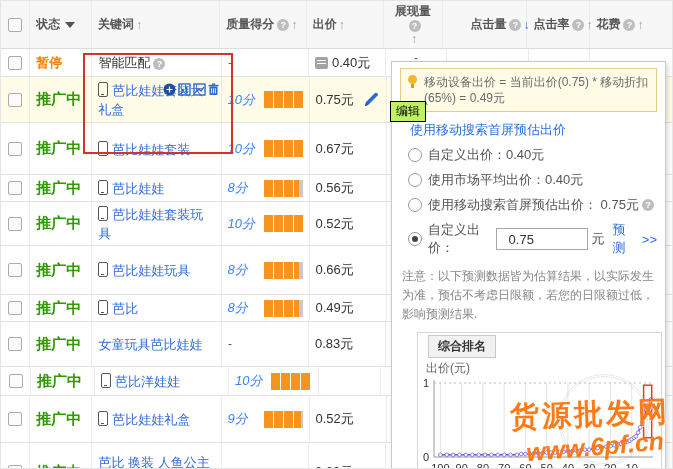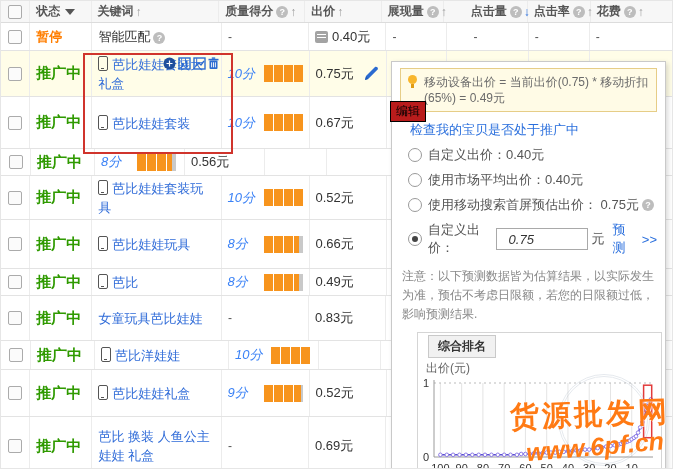--- a/index.html
+++ b/index.html
@@ -10,21 +10,21 @@
   .trow{display:flex;border-bottom:1px solid #e3e3e3;background:#fff;}
   .trow.hl{background:#fffde8;}
   .thead{background:#f7f7f7;border-bottom:1px solid #dcdcdc;}
   .cell{box-sizing:border-box;border-right:1px solid #ececec;display:flex;align-items:center;padding:2px 6px;font-size:12px;color:#666;}
   .cell:last-child{border-right:none;}
   .ck{width:30px;justify-content:center;}
   .st{width:64px;}
   .kw{width:134px;position:relative;}
   .ql{width:90px;}
   .bd{width:80px;position:relative;}
-  .im{width:62px;}
+  .im{width:62px;flex-direction:column;}
   .cl{width:63px;margin-left:21px;}
   .cr{width:63px;}
   .co{width:87px;}
   .thead .cell{color:#555;font-weight:bold;white-space:nowrap;}
   .cbx{width:12px;height:12px;border:1px solid #ababab;background:#fbfbfb;border-radius:2px;}
   .help{display:inline-block;width:12px;height:12px;line-height:12px;margin-left:3px;border-radius:50%;
         background:#bdbdbd;color:#fff;font-size:9px;text-align:center;font-weight:bold;flex:none;}
   .arr{margin-left:2px;color:#9a9a9a;font-weight:bold;font-size:12px;}
   .arr.act{color:#2a6fdd;}
   .caret{width:0;height:0;border-left:5px solid transparent;border-right:5px solid transparent;border-top:6px solid #555;margin-left:5px;}
@@ -52,32 +52,32 @@
   .panel{position:absolute;left:390px;top:60px;width:275px;height:420px;background:#fff;border:1px solid #c9c9c9;
          box-shadow:2px 2px 5px rgba(0,0,0,.15);z-index:20;box-sizing:border-box;padding:6px 8px;}
   .tip{display:flex;gap:6px;background:#fffbe6;border:1px solid #e6cd87;padding:5px 7px;font-size:12px;color:#6b6b6b;line-height:16px;}
   .bulb{width:10px;height:14px;flex:none;position:relative;margin-top:1px;}
   .bulb:before{content:"";position:absolute;left:0;top:0;width:9px;height:9px;border-radius:50%;background:#f8b62d;}
   .bulb:after{content:"";position:absolute;left:3px;bottom:1px;width:3px;height:4px;background:#e09c14;}
   .plink{display:block;margin:9px 0 4px 10px;color:#2a6fdd;font-size:13px;text-decoration:none;cursor:pointer;}
   .opt{display:flex;align-items:center;margin:7px 0 0 8px;font-size:13px;color:#555;}
   .radio{width:12px;height:12px;border:1px solid #9a9a9a;border-radius:50%;margin-right:6px;background:#fff;position:relative;flex:none;}
   .radio.sel:after{content:"";position:absolute;left:3px;top:3px;width:6px;height:6px;border-radius:50%;background:#444;}
-  .opt input{width:66px;height:20px;border:1px solid #a9a9a9;font-size:13px;padding:0 12px;margin:0 4px;color:#333;font-family:inherit;font-style:italic;}
+  .opt input{width:66px;height:20px;border:1px solid #a9a9a9;font-size:13px;padding:0 12px;margin:0 4px;color:#333;font-family:inherit;}
   .opt .lnk{color:#2a6fdd;margin-left:8px;cursor:pointer;text-decoration:none;}
   .note{margin:10px 2px 0 2px;font-size:12px;color:#888;line-height:19px;}
   .chartbox{position:relative;margin:8px 0 0 17px;width:245px;height:153px;border:1px solid #d5d5d5;box-sizing:border-box;}
   .tab{position:absolute;left:10px;top:2px;padding:2px 9px;background:#f1f1f1;border:1px solid #c9c9c9;
        font-size:12px;font-weight:bold;color:#333;cursor:pointer;}
   .ylab{position:absolute;left:8px;top:27px;font-size:12px;color:#666;}
   #rank-chart{position:absolute;left:0;top:42px;}
   .xt{font-size:11px;fill:#333;font-family:"Liberation Sans","DejaVu Sans",sans-serif;}
   .yt{font-size:11px;fill:#333;font-family:"Liberation Sans","DejaVu Sans",sans-serif;}
   
-  .tooltip{position:absolute;left:389px;top:100px;z-index:40;background:#b91c1c;border:1px solid #000;
+  .tooltip{position:absolute;left:389px;top:100px;z-index:40;background:#bef264;border:1px solid #000;
            padding:1px 5px;font-size:12px;color:#000;}
   
   .wm{position:absolute;right:2px;bottom:2px;z-index:50;text-align:right;pointer-events:none;}
   .wm1{font-size:29px;font-weight:bold;color:#ff7a14;letter-spacing:3px;transform:rotate(-2deg);
        text-shadow:1px 1px 0 rgba(255,255,255,.6);}
   .wm2{font-size:25px;font-weight:bold;font-style:italic;color:#ff7a14;transform:rotate(-5deg);margin:-2px 6px 4px 0;}
   .wmseal{position:absolute;right:20px;bottom:0px;width:86px;height:86px;border:3px double #8a9bb0;border-radius:50%;opacity:.22;}
 </style>
 </head>
 <body>
@@ -245,20 +245,23 @@
           <div class="cell cr"></div>
           <div class="cell co"></div>
         </div>
         <div class="trow" style="min-height: 26px;">
           <div class="cell ck">
             <span class="cbx"></span>
           </div>
           <div class="cell st">
             <span class="status-live">推广中</span>
           </div>
+          <div class="cell kw">
+            <span class="kw-text"><span class="phone"></span>芭比娃娃</span>
+          </div>
           <div class="cell ql">
             <span class="score">8分</span>
             <span class="bars">
               <i></i>
               <i></i>
               <i></i>
               <i class="p60"></i>
             </span>
           </div>
           <div class="cell bd">
@@ -446,21 +449,21 @@
       </div>
   </div>
 
   <div class="red-rect"></div>
 
   <div class="panel">
     <div class="tip">
       <span class="bulb"></span>
       <span>移动设备出价 = 当前出价(0.75) * 移动折扣(65%) = 0.49元</span>
     </div>
-    <a class="plink">检查我的宝贝是否处于推广中</a>
+    <a class="plink">使用移动搜索首屏预估出价</a>
     <div id="opts">
         <div class="opt">
           <span class="radio"></span>
           <span>自定义出价：0.40元</span>
         </div>
         <div class="opt">
           <span class="radio"></span>
           <span>使用市场平均出价：0.40元</span>
         </div>
         <div class="opt">

